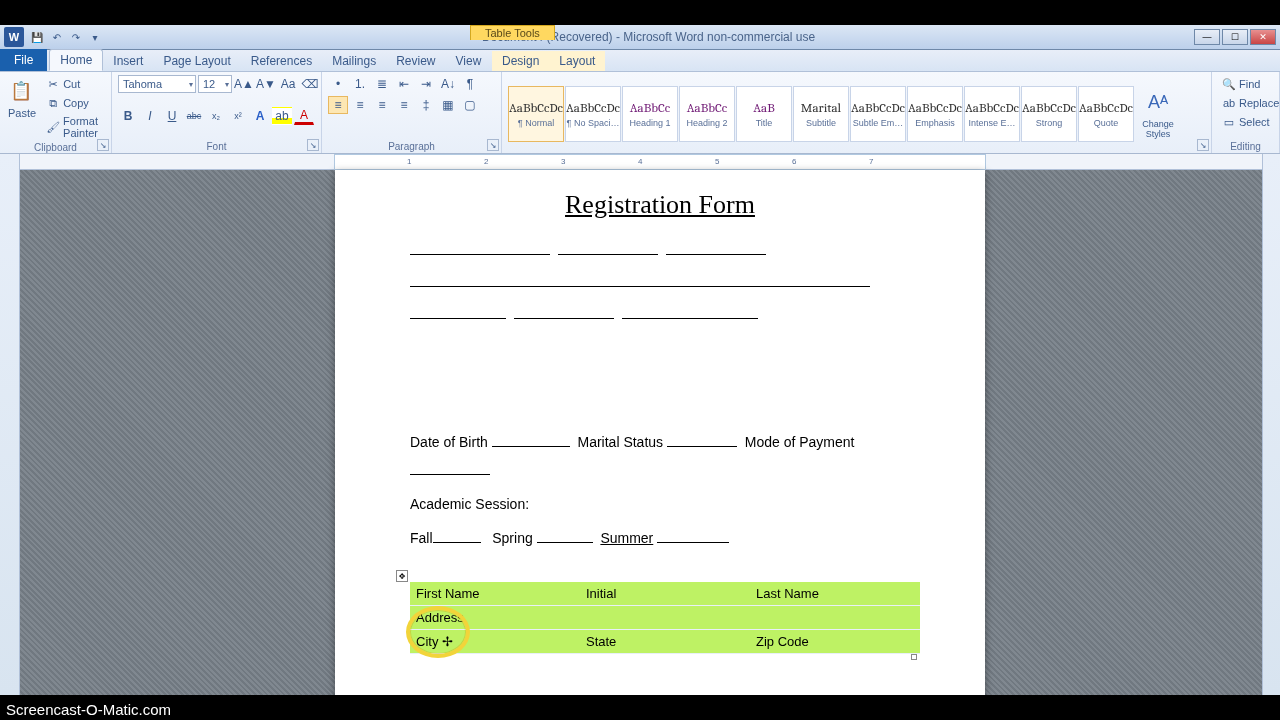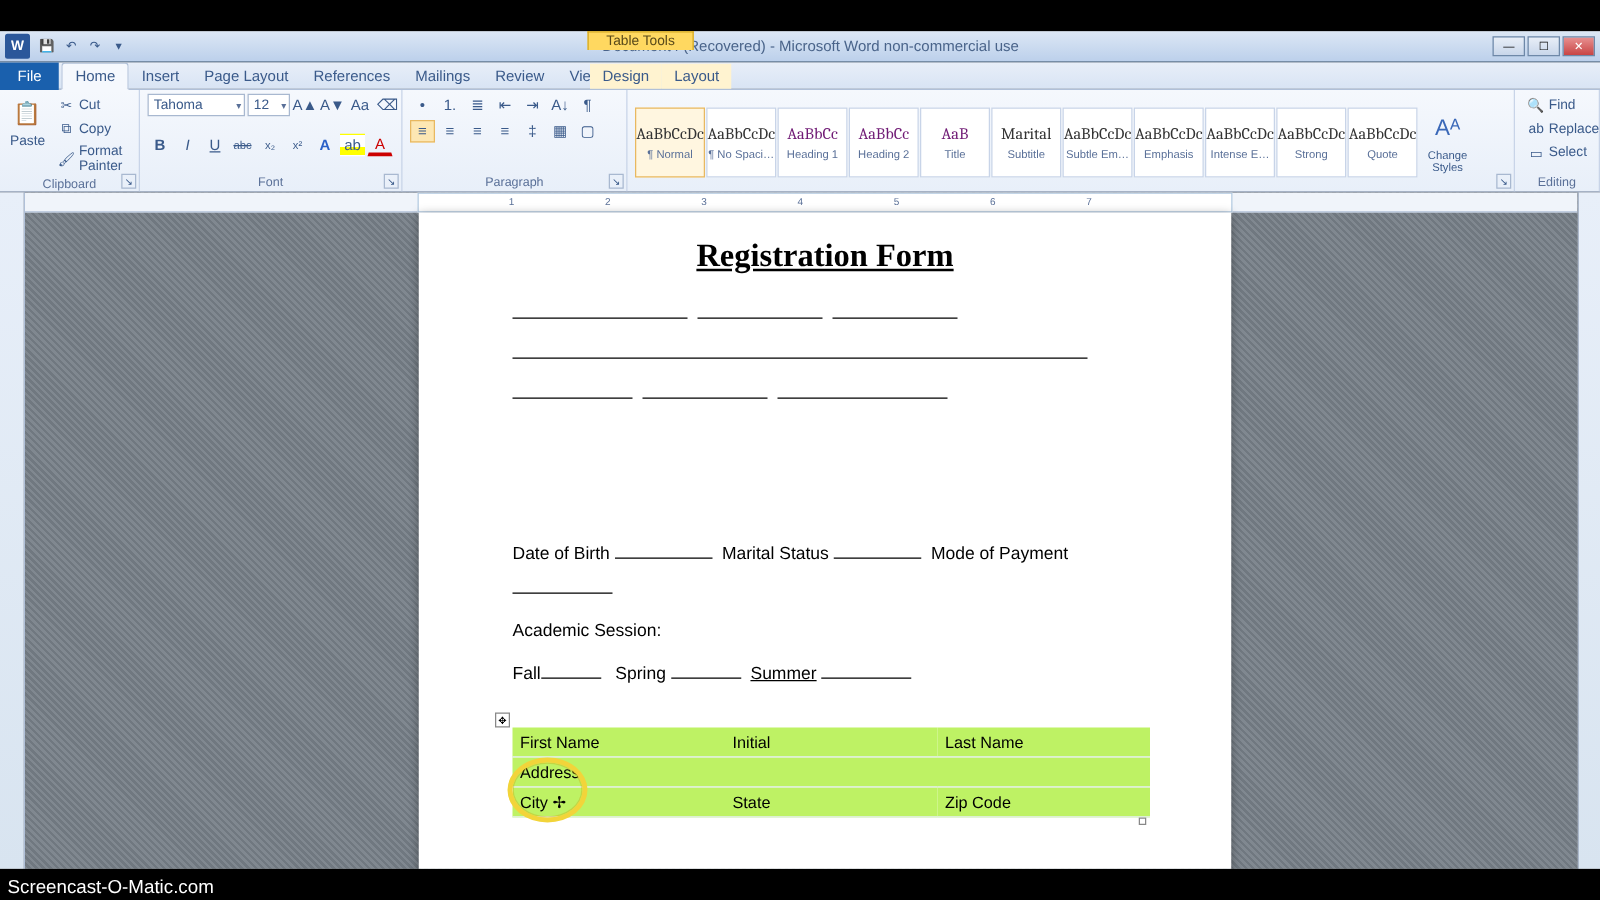--- a/index.html
+++ b/index.html
@@ -12,25 +12,25 @@
 .qat { display:flex; gap:3px; margin-left:6px; }
 .qat span { width:16px; height:16px; display:flex; align-items:center; justify-content:center; font-size:10px; color:#3a5a8a; }
 .title-text { flex:1; text-align:center; font-size:12px; color:#4a648a; }
 .context-tab-wrap { position:absolute; left:470px; top:0; }
 .context-tab-label { background:#ffd860; color:#5a4a1a; font-size:11px; padding:1px 14px; border:1px solid #d4a820; border-bottom:none; }
 .winbtns { display:flex; gap:2px; }
 .winbtn { width:26px; height:16px; background:linear-gradient(#e8eef7,#c8d6ea); border:1px solid #6e88a8; display:flex; align-items:center; justify-content:center; font-size:9px; }
 .winbtn.close { background:linear-gradient(#e89090,#c84545); color:#fff; }
 
 
-.tabs { height:22px; background:linear-gradient(#e8eef8,#d8e4f4); display:flex; align-items:center; border-bottom:1px solid #b0c0d8; padding-left:0; }
+.tabs { height:22px; background:linear-gradient(#e8eef8,#d8e4f4); display:flex; align-items:flex-end; border-bottom:1px solid #b0c0d8; padding-left:0; }
 .tab-file { background:#1a60ad; color:#fff; padding:4px 14px; font-size:12px; border-radius:0 0 0 0; margin-right:2px; }
 .tab { padding:3px 10px; font-size:12px; color:#3a5a8a; cursor:default; }
 .tab.active { background:#f5f8fd; border:1px solid #b0c0d8; border-bottom:1px solid #f5f8fd; border-radius:3px 3px 0 0; }
-.context-tabs { display:flex; margin-left:0; position:absolute; left:472px; }
+.context-tabs { display:flex; margin-left:0; position:absolute; left:492px; }
 .context-tabs .tab { background:#fff3d0; }
 
 
 .ribbon { height:82px; background:linear-gradient(#f5f8fd,#e8eff9); border-bottom:1px solid #a8b8d0; display:flex; font-size:11px; color:#3a5a8a; }
 .group { border-right:1px solid #c8d4e8; padding:3px 6px 1px 6px; display:flex; flex-direction:column; position:relative; }
 .group-label { text-align:center; font-size:10px; color:#5a7098; padding-top:1px; }
 .group-body { flex:1; display:flex; align-items:flex-start; gap:4px; }
 .col { display:flex; flex-direction:column; gap:1px; }
 .btn-sm { display:flex; align-items:center; gap:3px; padding:1px 3px; font-size:11px; border:1px solid transparent; }
 .icon-box { width:14px; height:14px; display:inline-flex; align-items:center; justify-content:center; }
@@ -53,21 +53,21 @@
 .workspace { position:absolute; top:129px; left:0; right:0; bottom:0; display:flex; }
 .gutter-left { width:20px; background:linear-gradient(#e8eff9,#d8e4f0); border-right:1px solid #b0c0d8; }
 .scroll-v { width:18px; background:linear-gradient(#e8eff9,#d8e4f0); border-left:1px solid #b0c0d8; }
 .desk { flex:1; background:repeating-linear-gradient(45deg,#808890,#808890 2px,#707880 2px,#707880 4px); position:relative; overflow:hidden; }
 
 .ruler-h { position:absolute; top:0; left:0; right:0; height:16px; background:#f0f4fa; border-bottom:1px solid #b0c0d8; }
 .ruler-ticks { position:absolute; left:314px; width:652px; height:16px; background:#fff; border:1px solid #b0c8e0; font-size:8px; color:#5a7098; }
 .ruler-h .num { position:absolute; top:2px; }
 
 .page { position:absolute; left:315px; top:16px; width:650px; height:820px; background:#fff; box-shadow:0 2px 8px rgba(0,0,0,.4); padding:20px 75px; }
-.doc-title { text-align:center; font-size:26px; font-weight:bold; text-decoration:underline; margin-bottom:22px; font-family:Tahoma; }
+.doc-title { text-align:center; font-size:26px; font-weight:normal; text-decoration:underline; margin-bottom:22px; font-family:Tahoma; }
 .line-row { margin:16px 0; font-size:14px; }
 .uline { border-bottom:1px solid #000; display:inline-block; }
 
 .form-text { font-size:14px; line-height:2.0; }
 .form-text .seg { margin-bottom:6px; }
 
 .tbl-wrap { margin-top:30px; position:relative; }
 .move-handle { position:absolute; left:-14px; top:-12px; width:12px; height:12px; border:1px solid #888; background:#fff; font-size:8px; display:flex; align-items:center; justify-content:center; }
 .resize-handle { position:absolute; right:-7px; bottom:-6px; width:6px; height:6px; border:1px solid #888; background:#fff; }
 table.sel { border-collapse:collapse; width:510px; }

